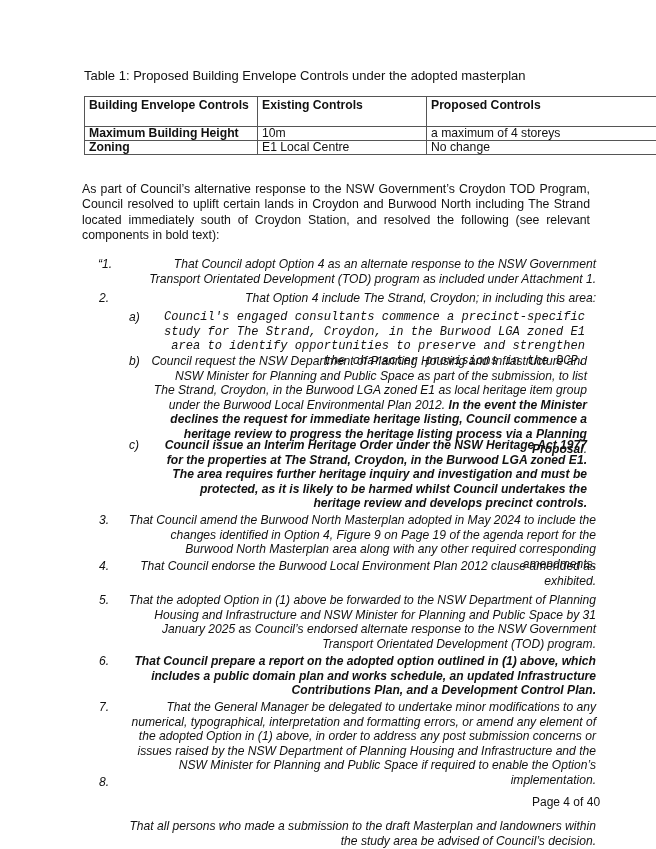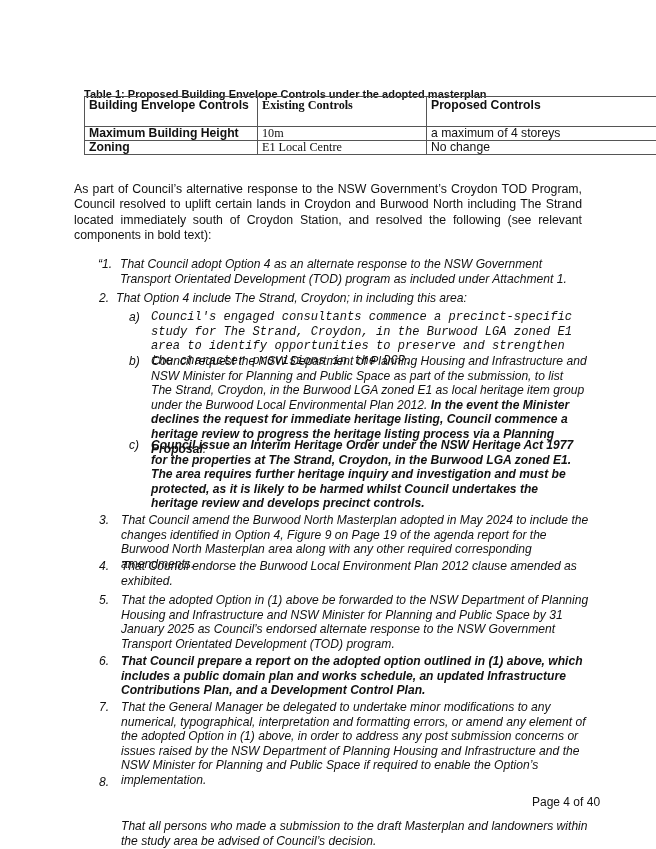--- a/index.html
+++ b/index.html
@@ -1,43 +1,43 @@
 <!DOCTYPE html>
 <html><head>
 <meta charset="utf-8">
 <style>
   html, body { margin: 0; padding: 0; background: #ffffff; }
   body {
     width: 656px; height: 849px; position: relative; overflow: hidden;
     font-family: "Liberation Sans", sans-serif; color: #111; font-size: 12.2px;
   }
   .caption {
-    position: absolute; left: 84px; top: 88px;
-    font-weight: bold; font-size: 11px; letter-spacing: 0;
+    position: absolute; left: 84px; top: 68px;
+    font-weight: normal; font-size: 13px; letter-spacing: 0;
   }
   table.ctrl {
     position: absolute; left: 84px; top: 96px; width: 613px;
     border-collapse: collapse; font-size: 12.2px;
   }
   table.ctrl td, table.ctrl th {
     border: 1px solid #555; padding: 0 4px; text-align: left; vertical-align: top;
     line-height: 13px;
   }
   table.ctrl th { font-weight: bold; height: 27px; padding-top: 2px; }
   table.ctrl th.c1, table.ctrl td.c1 { width: 164px; }
-  table.ctrl th.c2, table.ctrl td.c2 { width: 160px; font-family: Liberation Serif, serif; }
+  table.ctrl th.c2, table.ctrl td.c2 { width: 160px; }
   table.ctrl td.c1 { font-weight: bold; }
   .para {
-    position: absolute; left: 74px; top: 182px; width: 508px;
+    position: absolute; left: 82px; top: 182px; width: 508px;
     text-align: justify; line-height: 15.3px; font-size: 12.3px;
   }
   .list { position: absolute; left: 0; top: 0; width: 656px; font-style: italic; font-size: 12.1px; line-height: 14.6px; }
   .item { position: absolute; }
   .item .num { position: absolute; left: 0; top: 0; }
-  .item .txt { display: block; }
+  .item .txt { display: block; text-align: right; }
   .page-num { position: absolute; left: 532px; top: 795px; font-size: 12px; }
   b.bi { font-weight: bold; font-style: italic; }
 </style>
 </head>
 <body>
 
 <div class="caption">Table 1: Proposed Building Envelope Controls under the adopted masterplan</div>
 
 <table class="ctrl">
   <tbody>

